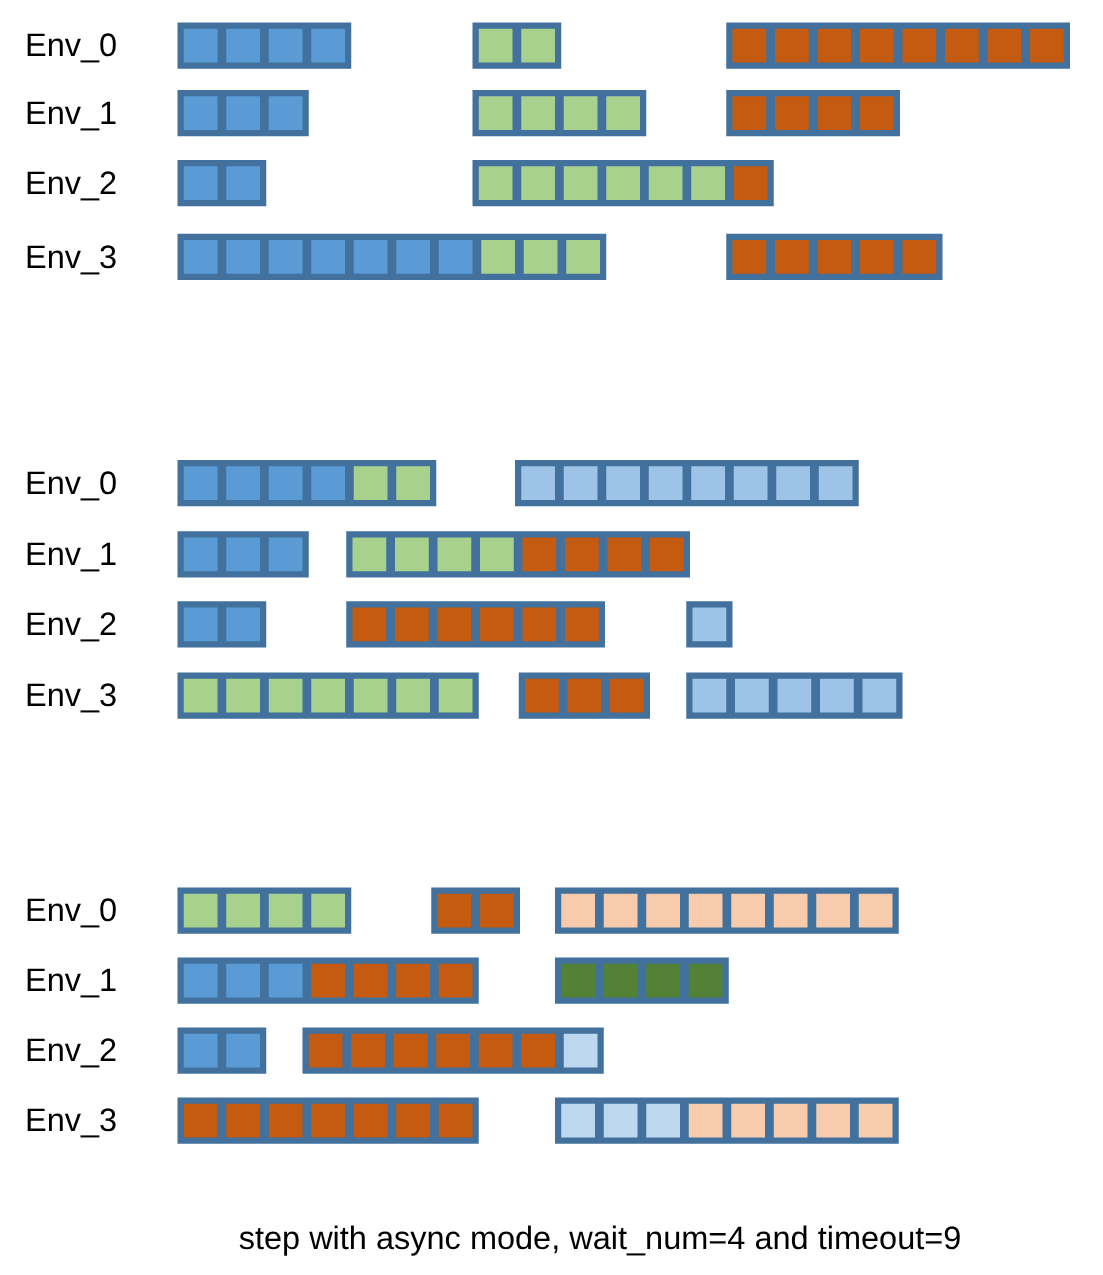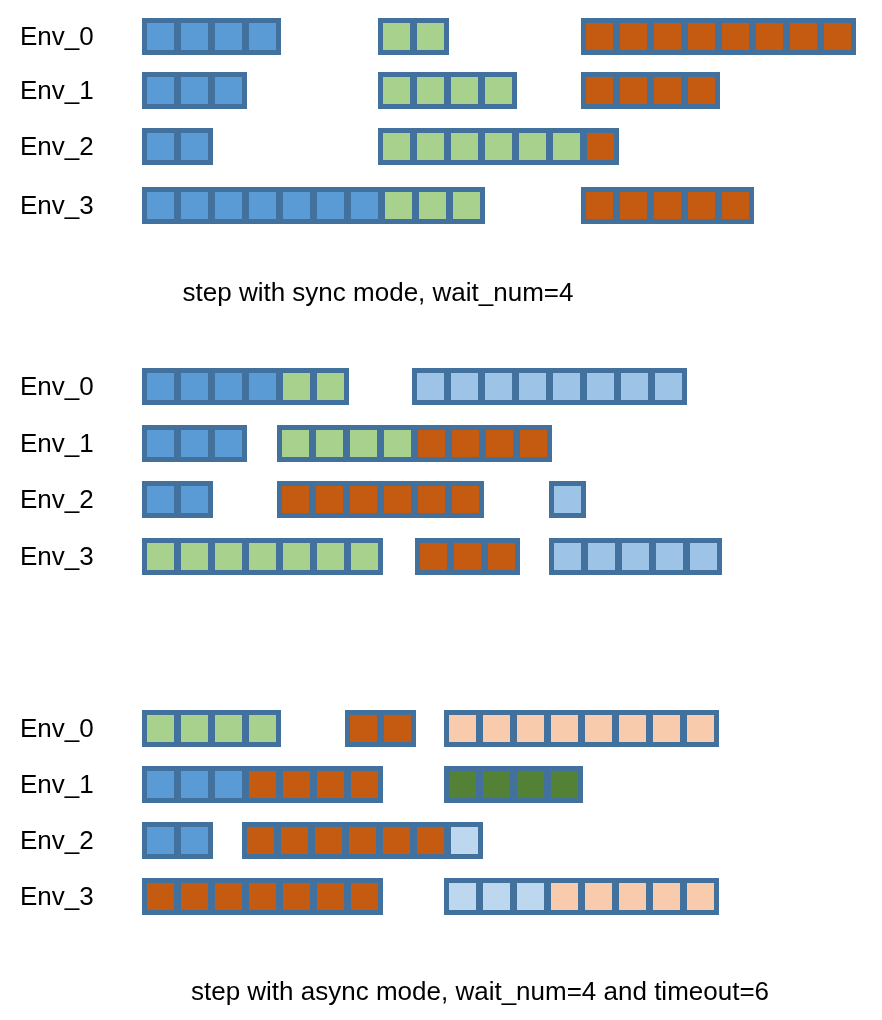--- a/index.html
+++ b/index.html
@@ -43,22 +43,21 @@
     font-size: 26px;
     color: #000000;
     white-space: nowrap;
     transform: translate(-50%, -50%);
   }
 </style>
 </head>
 <body>
 
 <div id="diagram">
-  <div class="caption" style="left: 378px; top: 292px;">step with sync mode, wait_num=4</div>
-  <div class="caption" style="left: 480px; top: 991px;">step with async mode, wait_num=4 and timeout=6</div>
+  <div class="caption" style="left: 480px; top: 991px;">step with async mode, wait_num=4 and timeout=9</div>
 <div class="env-label" style="top: 18px;">Env_0</div>
     <div class="bar" style="left: 142px; top: 18px; background: rgb(65, 113, 156);">
       <div class="block" style="background: rgb(91, 155, 213);"></div>
       <div class="block" style="background: rgb(91, 155, 213);"></div>
       <div class="block" style="background: rgb(91, 155, 213);"></div>
       <div class="block" style="background: rgb(91, 155, 213);"></div>
     </div>
     <div class="bar" style="left: 378px; top: 18px; background: rgb(65, 113, 156);">
       <div class="block" style="background: rgb(169, 209, 142);"></div>
       <div class="block" style="background: rgb(169, 209, 142);"></div>

